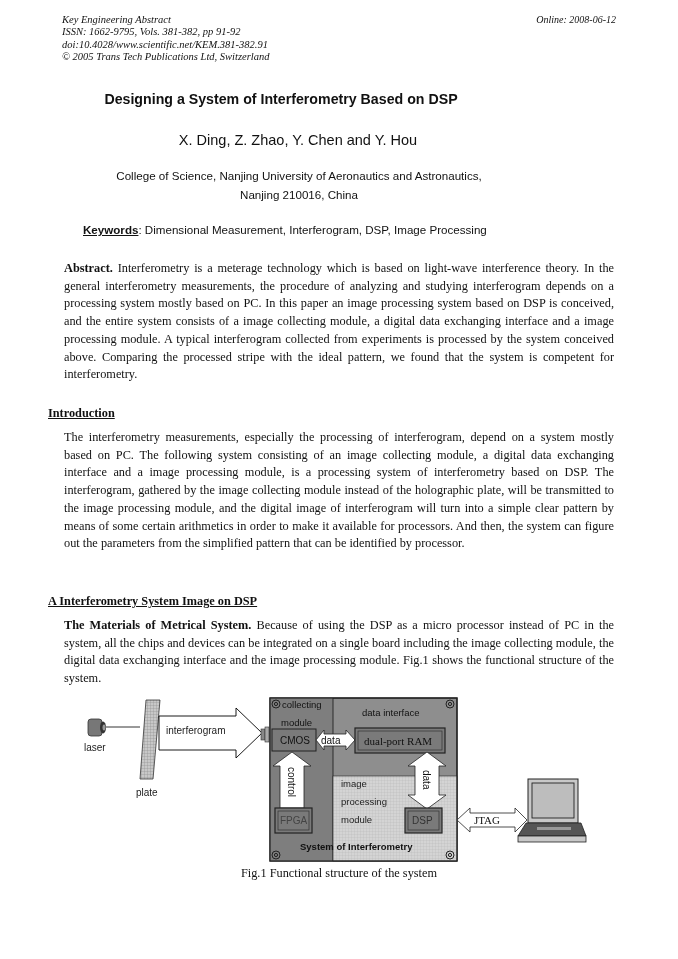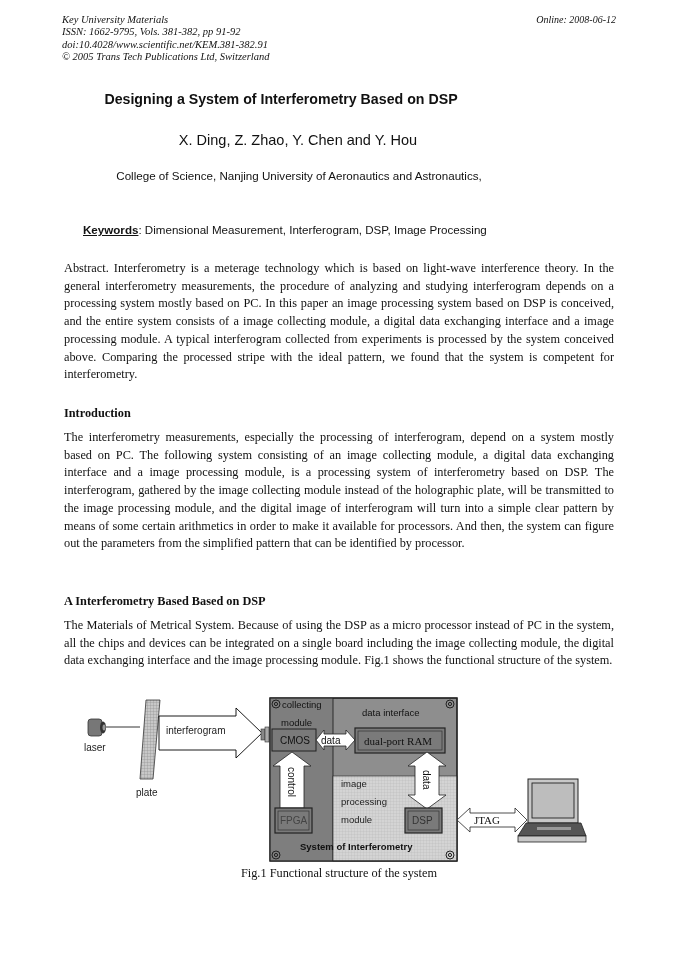--- a/index.html
+++ b/index.html
@@ -27,54 +27,55 @@
     font-family: "Liberation Sans", sans-serif; font-size: 11.6px; line-height: 19px;
   }
   .keywords {
     left: 64px; top: 223px;
     font-family: "Liberation Sans", sans-serif; font-size: 11.6px; padding-left: 19px;
   }
   .keywords .kw-label { font-weight: bold; text-decoration: underline; }
   .para {
     left: 64px; width: 550px; font-size: 12.3px; line-height: 17.7px; text-align: justify;
   }
-  .para b { font-weight: normal; margin-top: 8px; }
-  .heading { left: 64px; font-size: 12.3px; font-weight: bold; }
+  .para b { font-weight: bold; margin-top: 8px; }
+  .heading { left: 48px; font-size: 12.3px; font-weight: bold; text-decoration: underline; }
   .caption { left: 0; width: 678px; top: 866px; text-align: center; font-size: 12.3px; }
   svg text { font-family: "Liberation Sans", sans-serif; }
 </style>
 </head>
 <body>
 
 <div class="abs header-left">
-  <div>Key University Materials</div>
+  <div>Key Engineering Abstract</div>
   <div>ISSN: 1662-9795, Vols. 381-382, pp 91-92</div>
   <div>doi:10.4028/www.scientific.net/KEM.381-382.91</div>
   <div>© 2005 Trans Tech Publications Ltd, Switzerland</div>
 </div>
 <div class="abs header-right">Online: 2008-06-12</div>
 
 <div class="abs title">Designing a System of Interferometry Based on DSP</div>
 <div class="abs authors">X. Ding, Z. Zhao, Y. Chen and Y. Hou</div>
 <div class="abs affil">
   <div>College of Science, Nanjing University of Aeronautics and Astronautics,</div>
+  <div>Nanjing 210016, China</div>
 </div>
 
 <div class="abs keywords">
   <span class="kw-label">Keywords</span><span>: Dimensional Measurement, Interferogram, DSP, Image Processing</span>
 </div>
 
 <div class="abs para" style="top:260px;">
   <b>Abstract.</b><span> Interferometry is a meterage technology which is based on light-wave interference theory. In the general interferometry measurements, the procedure of analyzing and studying interferogram depends on a processing system mostly based on PC. In this paper an image processing system based on DSP is conceived, and the entire system consists of a image collecting module, a digital data exchanging interface and a image processing module. A typical interferogram collected from experiments is processed by the system conceived above. Comparing the processed stripe with the ideal pattern, we found that the system is competent for interferometry.</span>
 </div>
 
 <div class="abs heading" style="top:406px;">Introduction</div>
 <div class="abs para" style="top:429px;">The interferometry measurements, especially the processing of interferogram, depend on a system mostly based on PC. The following system consisting of an image collecting module, a digital data exchanging interface and a image processing module, is a processing system of interferometry based on DSP. The interferogram, gathered by the image collecting module instead of the holographic plate, will be transmitted to the image processing module, and the digital image of interferogram will turn into a simple clear pattern by means of some certain arithmetics in order to make it available for processors. And then, the system can figure out the parameters from the simplified pattern that can be identified by processor.</div>
 
-<div class="abs heading" style="top:594px;">A Interferometry Based Based on DSP</div>
+<div class="abs heading" style="top:594px;">A Interferometry System Image on DSP</div>
 <div class="abs para" style="top:617px;">
   <b>The Materials of Metrical System.</b><span> Because of using the DSP as a micro processor instead of PC in the system, all the chips and devices can be integrated on a single board including the image collecting module, the digital data exchanging interface and the image processing module. Fig.1 shows the functional structure of the system.</span>
 </div>
 
 <svg class="abs" style="left:0;top:690px;" width="678" height="175" viewBox="0 690 678 175">
   <defs>
     <pattern id="grid" width="3" height="3" patternUnits="userSpaceOnUse">
       <rect width="3" height="3" fill="#d4d4d4"></rect>
       <path d="M0 0 H3 M0 0 V3" stroke="#b8b8b8" stroke-width="0.6"></path>
     </pattern>

